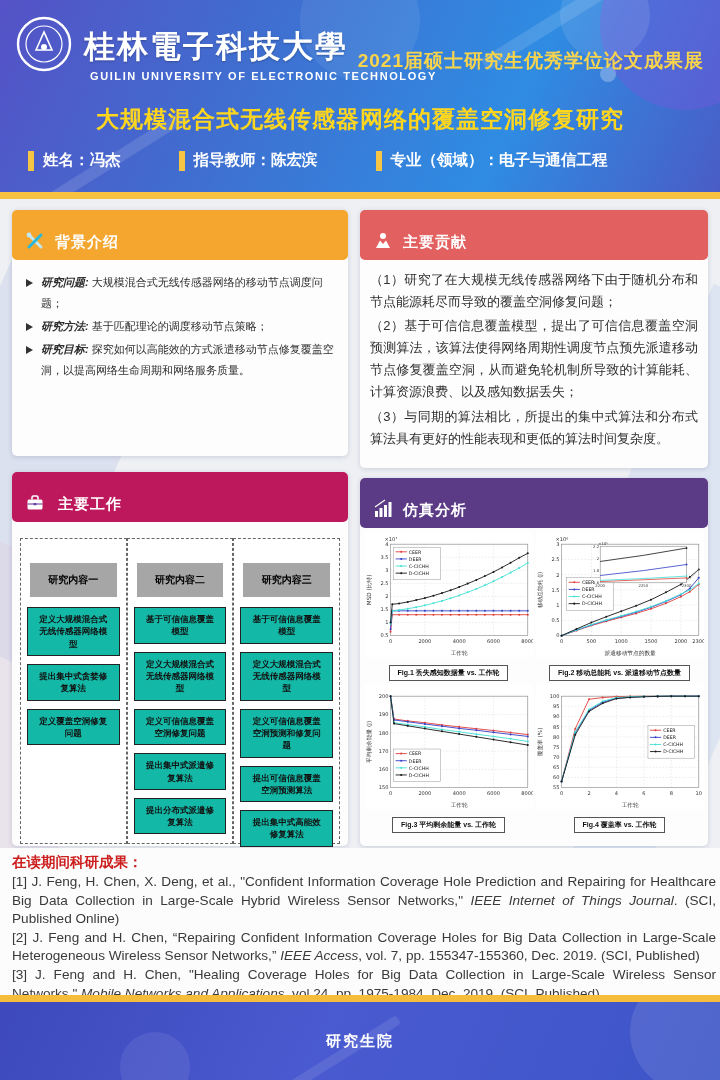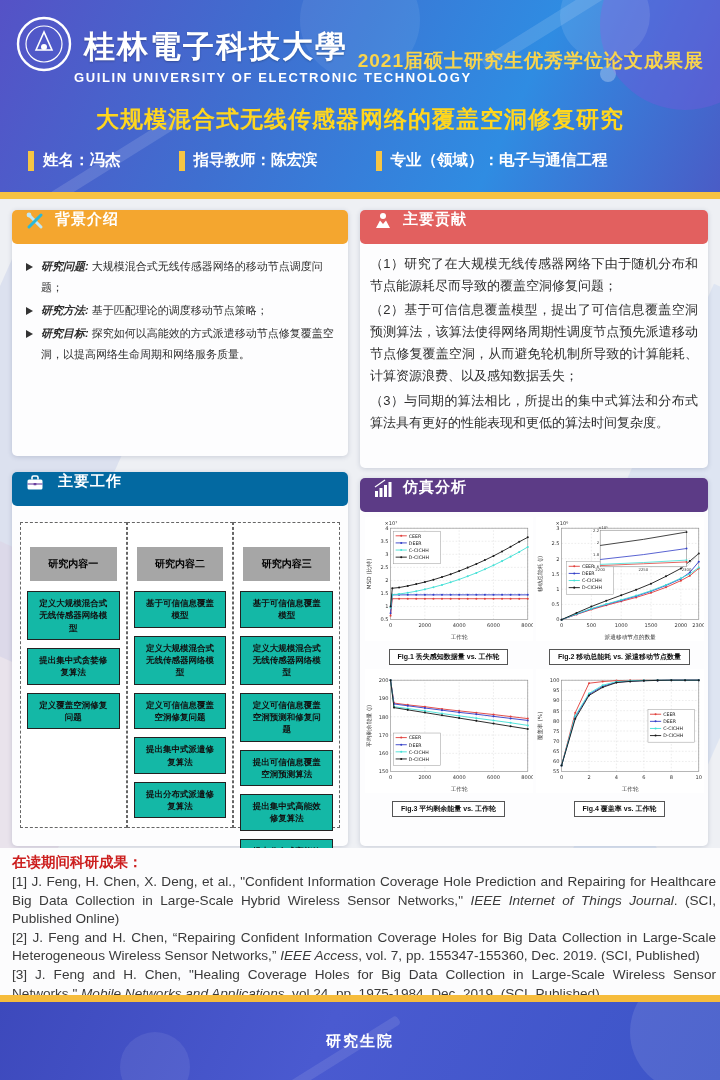--- a/index.html
+++ b/index.html
@@ -7,40 +7,40 @@
     background:#eef0f4;font-family:"Liberation Sans",sans-serif;}
 
   
   .top-area{position:absolute;left:0;top:0;width:720px;height:192px;overflow:hidden;
     background:linear-gradient(115deg,#5552c6 0%,#3f6fd0 35%,#2f8ce2 70%,#4a5cc6 100%);}
   .deco{position:absolute;border-radius:50%;}
   .stripe{position:absolute;background:rgba(255,255,255,.13);transform:rotate(-32deg);border-radius:4px;}
   .logo{position:absolute;left:16px;top:16px;}
   .univ-cn{position:absolute;left:84px;top:26px;color:#fff;font-family:"DejaVu Serif",serif;
     font-weight:700;font-size:31px;letter-spacing:2px;text-shadow:0 1px 2px rgba(0,0,0,.25);}
-  .univ-en{position:absolute;left:74px;top:70px;color:#fff;font-weight:700;font-size:13px;letter-spacing:1.6px;}
+  .univ-en{position:absolute;left:90px;top:70px;color:#fff;font-weight:700;font-size:11px;letter-spacing:1.6px;}
   .event{position:absolute;right:16px;top:48px;color:#f8d44c;font-weight:700;font-size:19px;letter-spacing:1px;}
   .poster-title{position:absolute;left:0;top:104px;width:720px;text-align:center;
     color:#ffd61e;font-weight:700;font-size:23px;letter-spacing:1px;}
   .info-row{position:absolute;left:0;top:150px;width:720px;display:flex;padding-left:28px;gap:58px;box-sizing:border-box;}
   .info-item{display:flex;align-items:center;color:#fff;font-weight:700;font-size:15.5px;}
   .ybar{display:inline-block;width:6px;height:20px;background:#f6c543;margin-right:9px;}
   .yellow-div{position:absolute;left:0;top:192px;width:720px;height:7px;background:#f7c242;}
 
   
   .bg-deco1{position:absolute;left:-60px;top:230px;width:180px;height:420px;background:rgba(176,188,226,.28);transform:rotate(24deg);}
   .bg-deco2{position:absolute;left:-90px;top:560px;width:200px;height:300px;background:rgba(222,200,220,.30);transform:rotate(24deg);}
   .bg-deco3{position:absolute;right:-70px;top:300px;width:190px;height:520px;background:rgba(186,206,238,.30);transform:rotate(24deg);}
   .bg-circ1{position:absolute;right:-40px;top:880px;width:180px;height:180px;border-radius:50%;background:rgba(196,214,240,.55);}
   .bg-circ2{position:absolute;right:60px;top:820px;width:90px;height:90px;border-radius:50%;background:rgba(205,222,244,.5);}
 
   
   .panel{position:absolute;background:#fdfdfe;border-radius:5px;box-shadow:0 1px 5px rgba(40,50,90,.18);}
-  .panel-head{display:flex;align-items:flex-start;gap:9px;height:34px;border-radius:5px;
-    padding:0 12px;color:#fff;font-weight:700;font-size:15px;letter-spacing:1px;}
+  .panel-head{display:flex;align-items:flex-end;gap:9px;height:34px;border-radius:5px;
+    padding:8px 12px;color:#fff;font-weight:700;font-size:15px;letter-spacing:1px;}
   .hdr-icon{display:inline-flex;width:22px;height:22px;align-items:center;justify-content:center;}
 
   #panel-bg{left:12px;top:210px;width:336px;height:246px;}
   #panel-bg .panel-body{padding:12px 14px 0;font-size:11px;line-height:1.9;color:#2e2e2e;}
   .bg-item{position:relative;padding-left:15px;margin-bottom:2px;}
   .tri{position:absolute;left:0;top:7px;width:0;height:0;border-left:7px solid #333;
     border-top:4.5px solid transparent;border-bottom:4.5px solid transparent;}
   .bg-label{font-style:italic;font-weight:700;}
 
   #panel-contrib{left:360px;top:210px;width:348px;height:258px;}
@@ -154,21 +154,21 @@
       <span>主要贡献</span>
     </div>
     <div class="panel-body" id="contrib-list">
         <p>（1）研究了在大规模无线传感器网络下由于随机分布和节点能源耗尽而导致的覆盖空洞修复问题；</p>
         <p>（2）基于可信信息覆盖模型，提出了可信信息覆盖空洞预测算法，该算法使得网络周期性调度节点预先派遣移动节点修复覆盖空洞，从而避免轮机制所导致的计算能耗、计算资源浪费、以及感知数据丢失；</p>
         <p>（3）与同期的算法相比，所提出的集中式算法和分布式算法具有更好的性能表现和更低的算法时间复杂度。</p>
       </div>
   </div>
 
   <div class="panel" id="panel-work">
-    <div class="panel-head" style="background: #0369a1; gap: 12px;">
+    <div class="panel-head" style="background: #be185d; gap: 12px;">
       <span class="hdr-icon">
         <svg width="20" height="20" viewBox="0 0 20 20">
           <rect x="2.5" y="6.5" width="15" height="10" rx="1.5" fill="#fff"></rect>
           <path d="M7 6.5 V4.5 a1.5 1.5 0 0 1 1.5 -1.5 h3 a1.5 1.5 0 0 1 1.5 1.5 V6.5" fill="none" stroke="#fff" stroke-width="1.6"></path>
           <line x1="2.5" y1="11" x2="17.5" y2="11" stroke="#6a3f9e" stroke-width="1.1"></line>
           <rect x="8.6" y="10" width="2.8" height="2.2" rx="0.5" fill="#6a3f9e"></rect>
         </svg>
       </span>
       <span>主要工作</span>
     </div>

